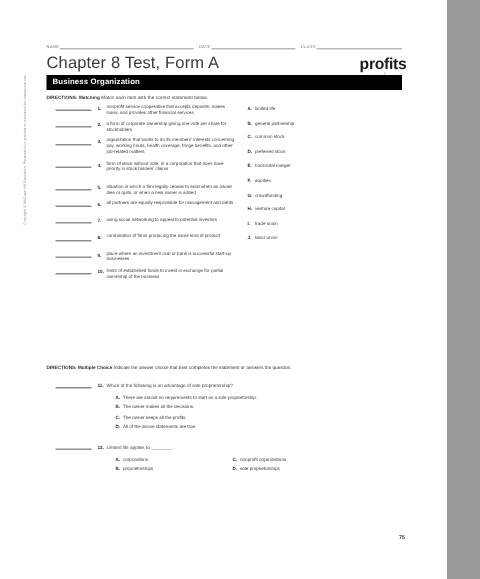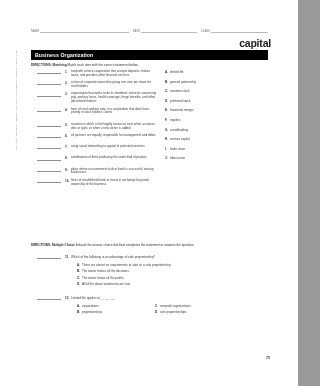--- a/index.html
+++ b/index.html
@@ -67,22 +67,23 @@
       <div class="hdr-field" style="flex:.95;margin-left:4px;">
         <span class="hdr-lbl">DATE</span>
         <span class="hdr-rule" style="flex:1;"></span>
       </div>
       <div class="hdr-field" style="flex:1;margin-left:4px;">
         <span class="hdr-lbl">CLASS</span>
         <span class="hdr-rule" style="flex:1;"></span>
       </div>
     </div>
 
-
-    <div class="logo">capital</div>
+    <div class="title">Chapter 8 Test, Form A</div>
+
+    <div class="logo">profits</div>
     <div class="logo-mark">
       <span class="bar" style="left:10px;height:9px;"></span>
       <span class="bar" style="left:13px;height:12px;"></span>
     </div>
 
     <div class="bandwrap">
       <span class="band-txt">Business Organization</span>
     </div>
 
     <div class="dir" style="left:31px;top:63px;">

